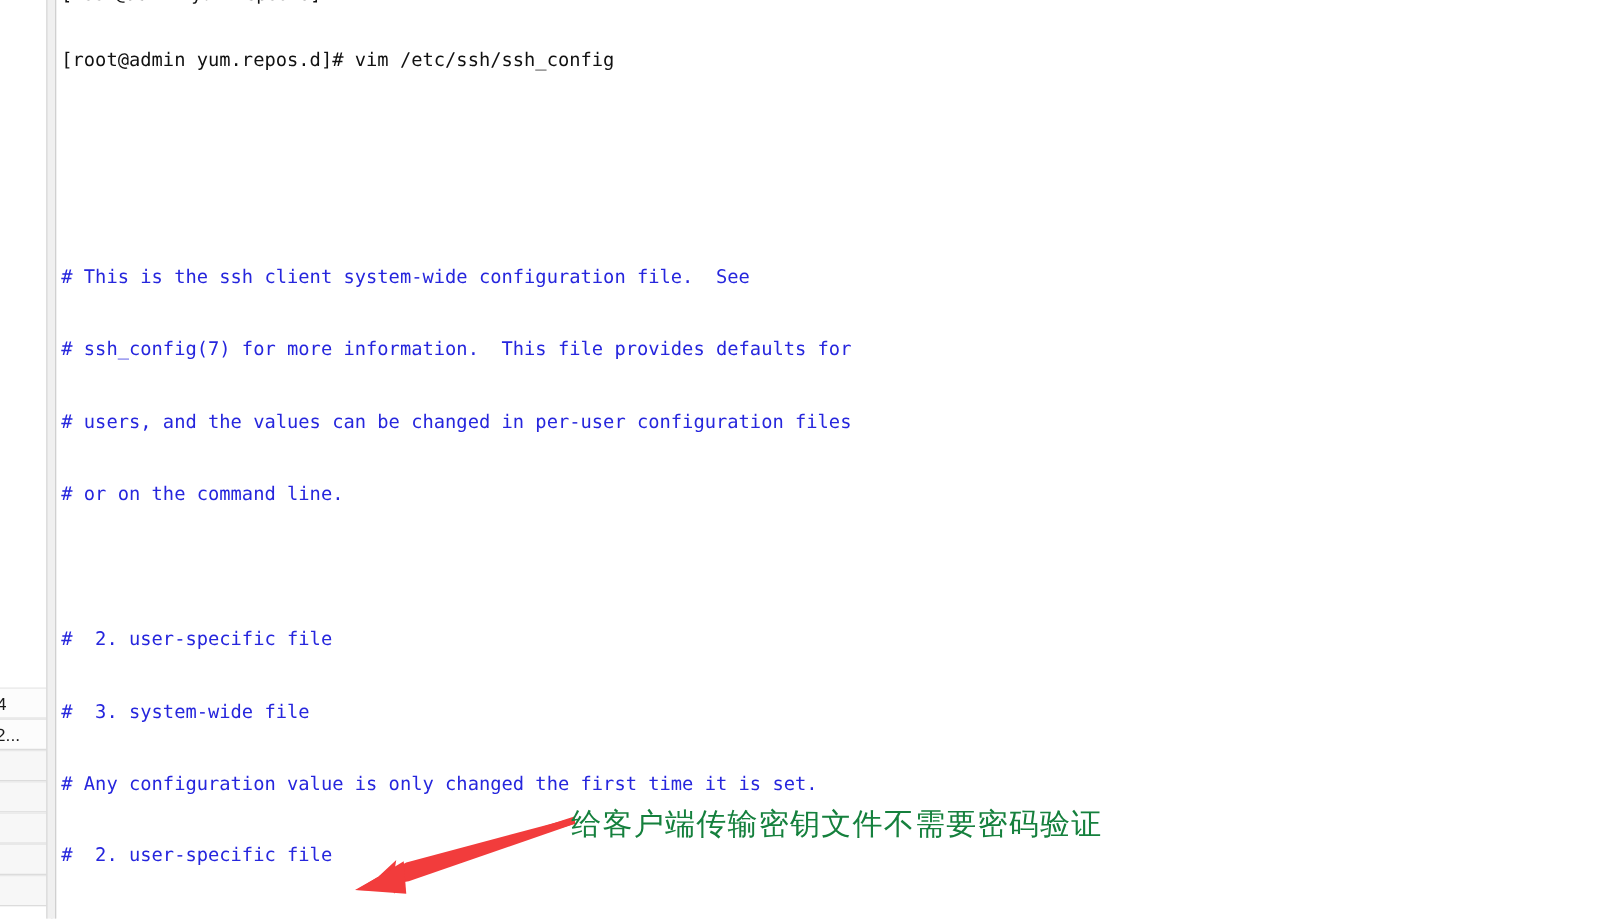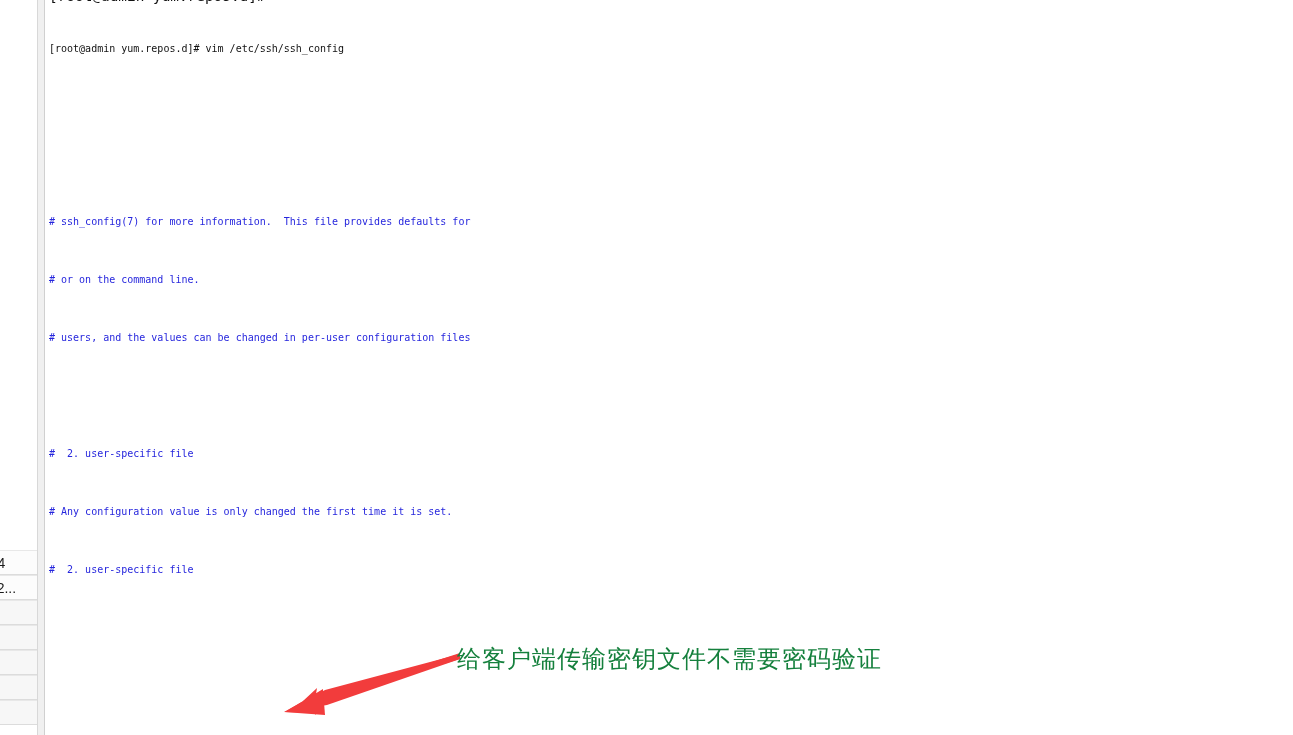--- a/index.html
+++ b/index.html
@@ -58,21 +58,21 @@
   }
 
   
   #terminal {
     position: absolute;
     left: 49px;
     top: 0;
     width: 1244px;
     height: 639px;
     font-family: "DejaVu Sans Mono", "Liberation Mono", monospace;
-    font-size: 10px;
+    font-size: 15px;
     line-height: 19.3px;
     white-space: pre;
     letter-spacing: 0px;
   }
   #terminal .tline {
     height: 19.3px;
   }
   .c-prompt   { color: #111111; }
   .c-comment  { color: #2626dd; }
   .c-blank    { color: transparent; }
@@ -135,25 +135,27 @@
 </div>
 
 <div id="gutter-strip"></div>
 
 <div id="cut-top-line">[root@admin yum.repos.d]#</div>
 
 <div id="terminal">
   <div class="tline"><span class="c-prompt">[root@admin yum.repos.d]# vim /etc/ssh/ssh_config</span></div>
   <div class="tline"><span class="c-blank"></span></div>
   <div class="tline"><span class="c-blank"></span></div>
+  <div class="tline"><span class="c-comment"># This is the ssh client system-wide configuration file.  See</span></div>
   <div class="tline"><span class="c-comment"># ssh_config(7) for more information.  This file provides defaults for</span></div>
+  <div class="tline"><span class="c-comment"># users, and the values can be changed in per-user configuration files</span></div>
   <div class="tline"><span class="c-comment"># or on the command line.</span></div>
-  <div class="tline"><span class="c-comment"># users, and the values can be changed in per-user configuration files</span></div>
   <div class="tline"><span class="c-blank"></span></div>
   <div class="tline"><span class="c-comment">#  2. user-specific file</span></div>
+  <div class="tline"><span class="c-comment">#  3. system-wide file</span></div>
   <div class="tline"><span class="c-comment"># Any configuration value is only changed the first time it is set.</span></div>
   <div class="tline"><span class="c-comment">#  2. user-specific file</span></div>
   
   
   
   
   
   
   
   

